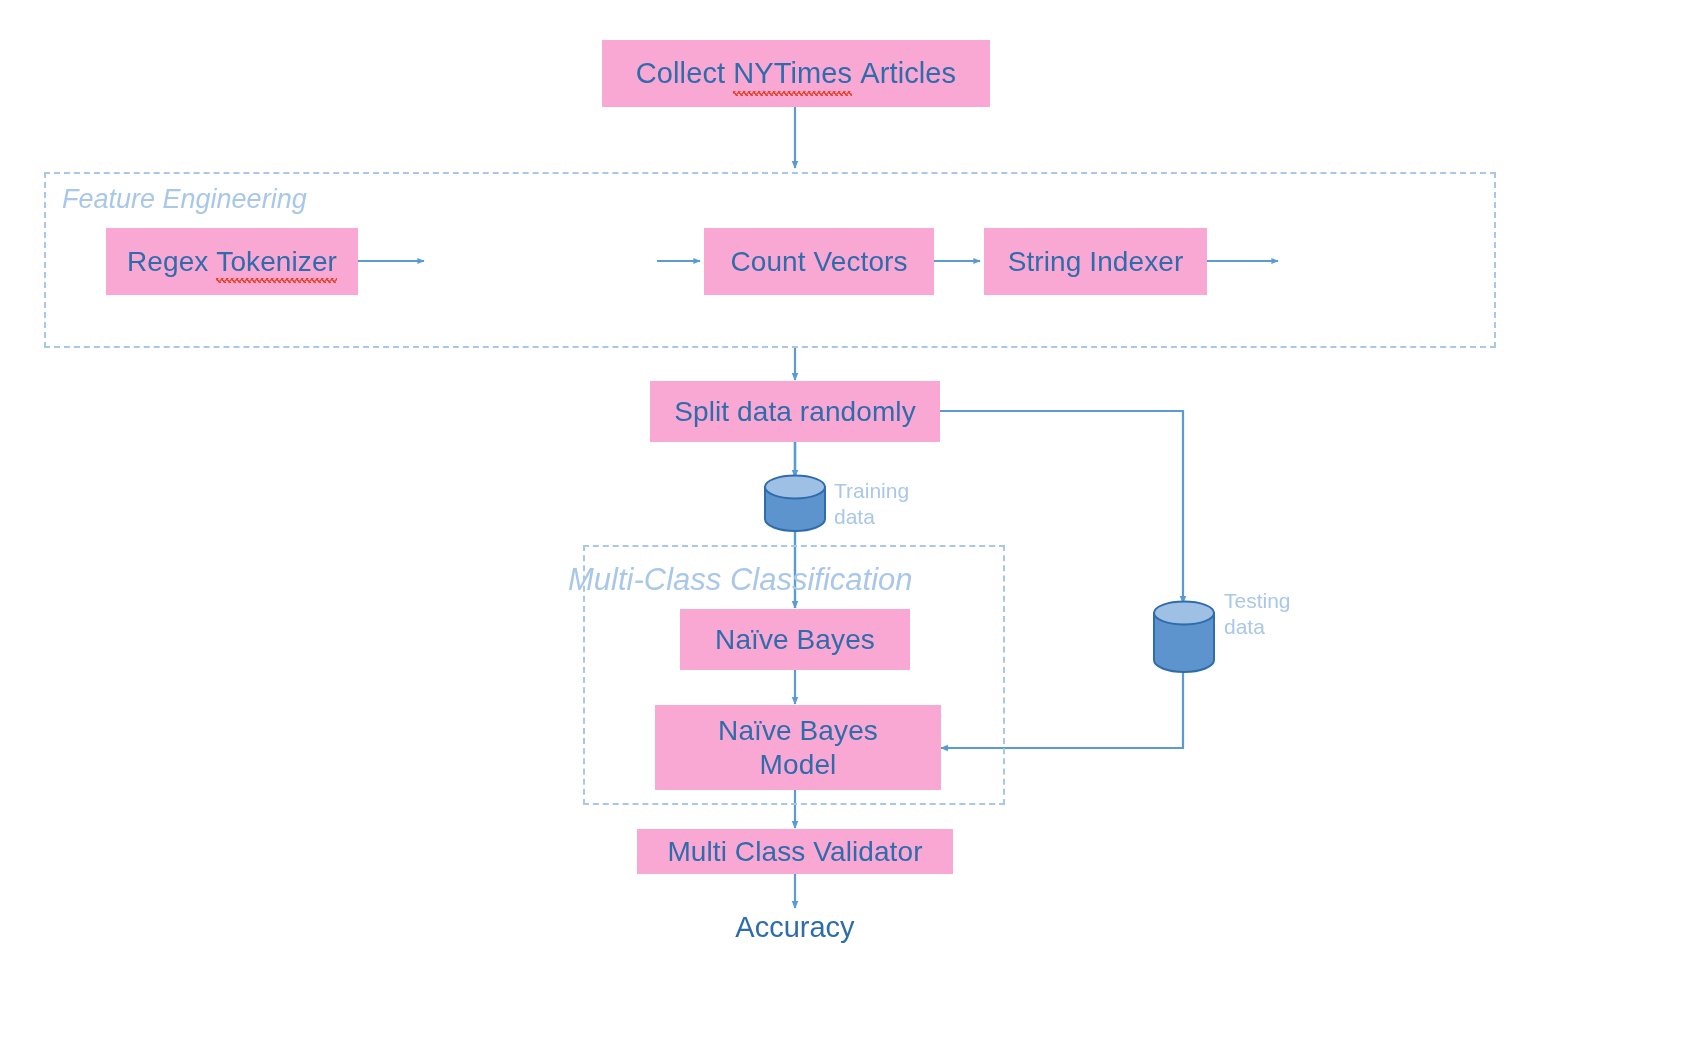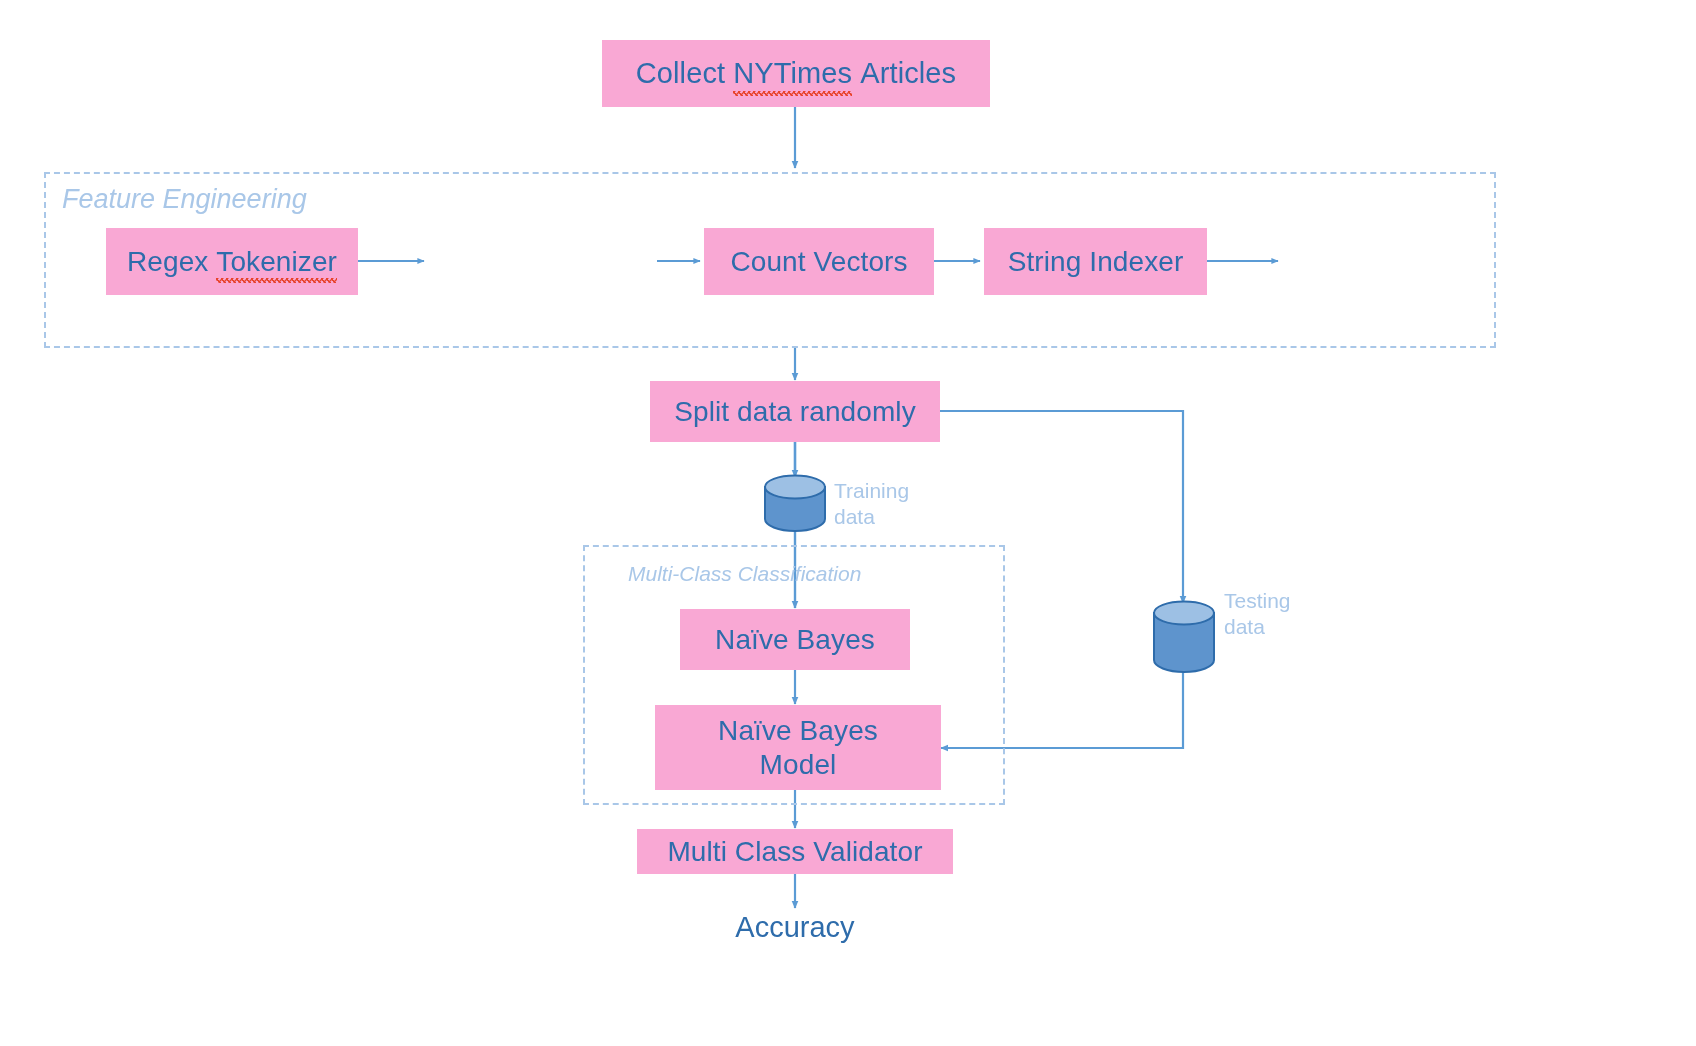--- a/index.html
+++ b/index.html
@@ -173,21 +173,21 @@
   <div class="cyl" style="left:1150px; top:600px; width:68px; height:74px;">
     <svg width="68" height="74" viewBox="0 0 68 74">
       <path d="M4,13 L4,60 A30,12 0 0 0 64,60 L64,13 Z" fill="#5e94cd" stroke="#2e6cab" stroke-width="2"></path>
       <ellipse cx="34" cy="13" rx="30" ry="11.5" fill="#9dc0e4" stroke="#2e6cab" stroke-width="2"></ellipse>
     </svg>
   </div>
   <div class="dlabel" style="left:1224px; top:588px; width:110px; font-size:21px;">Testing
 data</div>
 
   <div class="group" style="left:583px; top:545px; width:422px; height:260px;"></div>
-  <div class="group-label" style="left:628px; top:562px; font-size:21px;">Multi-Class Classification</div>
+  <div class="group-label" style="left:568px; top:562px; font-size:31px;">Multi-Class Classification</div>
 
   <div class="node" style="left:680px; top:609px; width:230px; height:61px; font-size:28px;">
     <span class="txt">Naïve Bayes</span>
   </div>
 
   <div class="node" style="left:655px; top:705px; width:286px; height:85px; font-size:28px;">
     <span class="txt">Naïve Bayes
 Model</span>
   </div>
 

